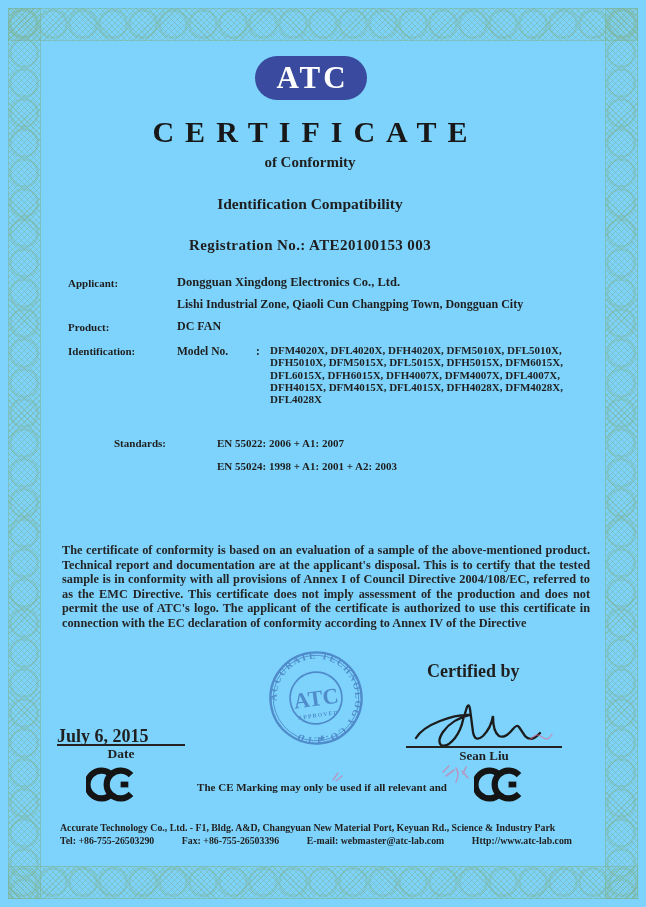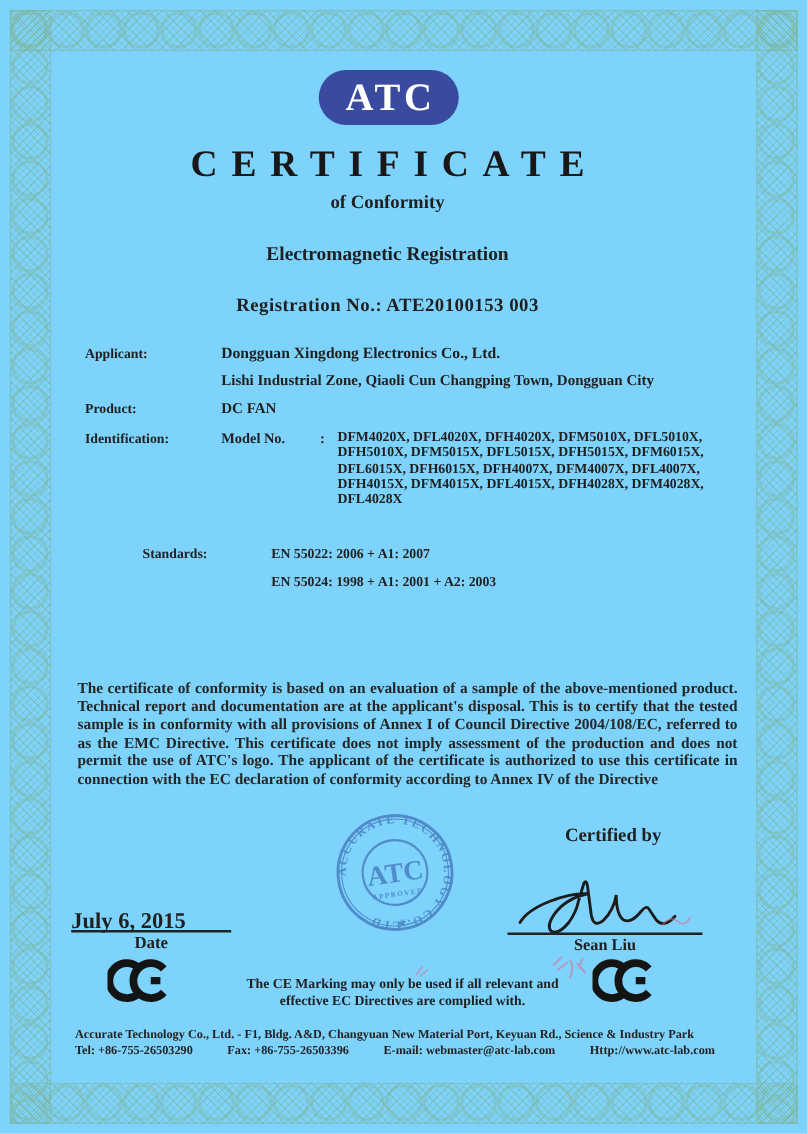--- a/index.html
+++ b/index.html
@@ -48,21 +48,21 @@
   .val{font-size:12.5px;font-weight:bold;}
   .model-lines div{font-size:11px;font-weight:bold;line-height:12.3px;}
   .stds{font-size:11px;font-weight:bold;margin-left:40px;}
 
   .body-par{
     left:62px;top:543px;width:528px;font-size:12.3px;font-weight:bold;color:#262626;
     text-align:justify;text-align-last:left;line-height:14.6px;
   }
 
   .stamp{left:268px;top:650px;opacity:.88;transform:rotate(-8deg);}
-  .certified{left:452px;top:661px;font-size:15px;font-weight:bold;}
+  .certified{left:427px;top:661px;font-size:18px;font-weight:bold;}
   .sig-line{left:406px;top:746px;width:156px;border-top:2px solid #222;}
   .signer{left:406px;top:748px;width:156px;text-align:center;font-size:13px;font-weight:bold;}
   .date-value{left:57px;top:726px;width:128px;text-align:left;font-size:18px;font-weight:bold;}
   .date-line{left:57px;top:744px;width:128px;border-top:2px solid #222;}
   .date-label{left:57px;top:746px;width:128px;text-align:center;font-size:13.5px;font-weight:bold;}
 
   .ce-note{left:178px;top:780px;width:288px;text-align:center;font-size:11px;font-weight:bold;line-height:14px;}
 
   .footer{left:60px;top:821px;width:522px;font-size:9.8px;font-weight:bold;line-height:13px;color:#222;}
   .footer-contact{display:flex;justify-content:space-between;width:512px;}
@@ -77,21 +77,21 @@
   <div class="b-strip h b-top"></div>
   <div class="b-strip h b-bottom"></div>
   <div class="b-strip v b-left"></div>
   <div class="b-strip v b-right"></div>
 
   <div class="abs logo-pill">
     <span>ATC</span>
   </div>
   <div class="cx title">CERTIFICATE</div>
   <div class="cx subtitle">of Conformity</div>
-  <div class="cx compat">Electromagnetic Registration</div>
+  <div class="cx compat">Identification Compatibility</div>
   <div class="cx registration">Registration No.: ATE20100153 003</div>
 
   <div class="abs lbl" style="left:68px;top:277px;">Applicant:</div>
   <div class="abs val" style="left:177px;top:275px;">Dongguan Xingdong Electronics Co., Ltd.</div>
   <div class="abs val" style="left:177px;top:297px;font-size:12px;">Lishi Industrial Zone, Qiaoli Cun Changping Town, Dongguan City</div>
 
   <div class="abs lbl" style="left:68px;top:321px;">Product:</div>
   <div class="abs val" style="left:177px;top:319px;font-size:12px;">DC FAN</div>
 
   <div class="abs lbl" style="left:68px;top:345px;">Identification:</div>
@@ -137,21 +137,20 @@
   <div class="abs date-line"></div>
   <div class="abs date-label">Date</div>
 
   <svg class="abs" style="left:86px;top:766px;" width="50" height="37" viewBox="0 0 104 74">
     <path d="M53.6 17.6 A29 29 0 1 0 53.6 56.4" fill="none" stroke="#141414" stroke-width="13"></path>
     <path d="M93.6 17.6 A29 29 0 1 0 93.6 56.4" fill="none" stroke="#141414" stroke-width="13"></path>
     <path d="M72 37 H88" fill="none" stroke="#141414" stroke-width="12"></path>
   </svg>
   <div class="abs ce-note">
     <div>The CE Marking may only be used if all relevant and</div>
-    <div>effective EC Directives are complied with.</div>
   </div>
   <svg class="abs" style="left:474px;top:766px;" width="50" height="37" viewBox="0 0 104 74">
     <path d="M53.6 17.6 A29 29 0 1 0 53.6 56.4" fill="none" stroke="#141414" stroke-width="13"></path>
     <path d="M93.6 17.6 A29 29 0 1 0 93.6 56.4" fill="none" stroke="#141414" stroke-width="13"></path>
     <path d="M72 37 H88" fill="none" stroke="#141414" stroke-width="12"></path>
   </svg>
 
   <svg class="abs smudge" style="left:440px;top:762px;" width="34" height="26" viewBox="0 0 34 26">
     <path d="M3 10 L9 4 M6 14 L14 8 M16 6 Q20 12 16 20 M22 9 L28 16 M26 5 L23 12" fill="none" stroke="#e06a96" stroke-width="1.6" stroke-linecap="round"></path>
   </svg>

